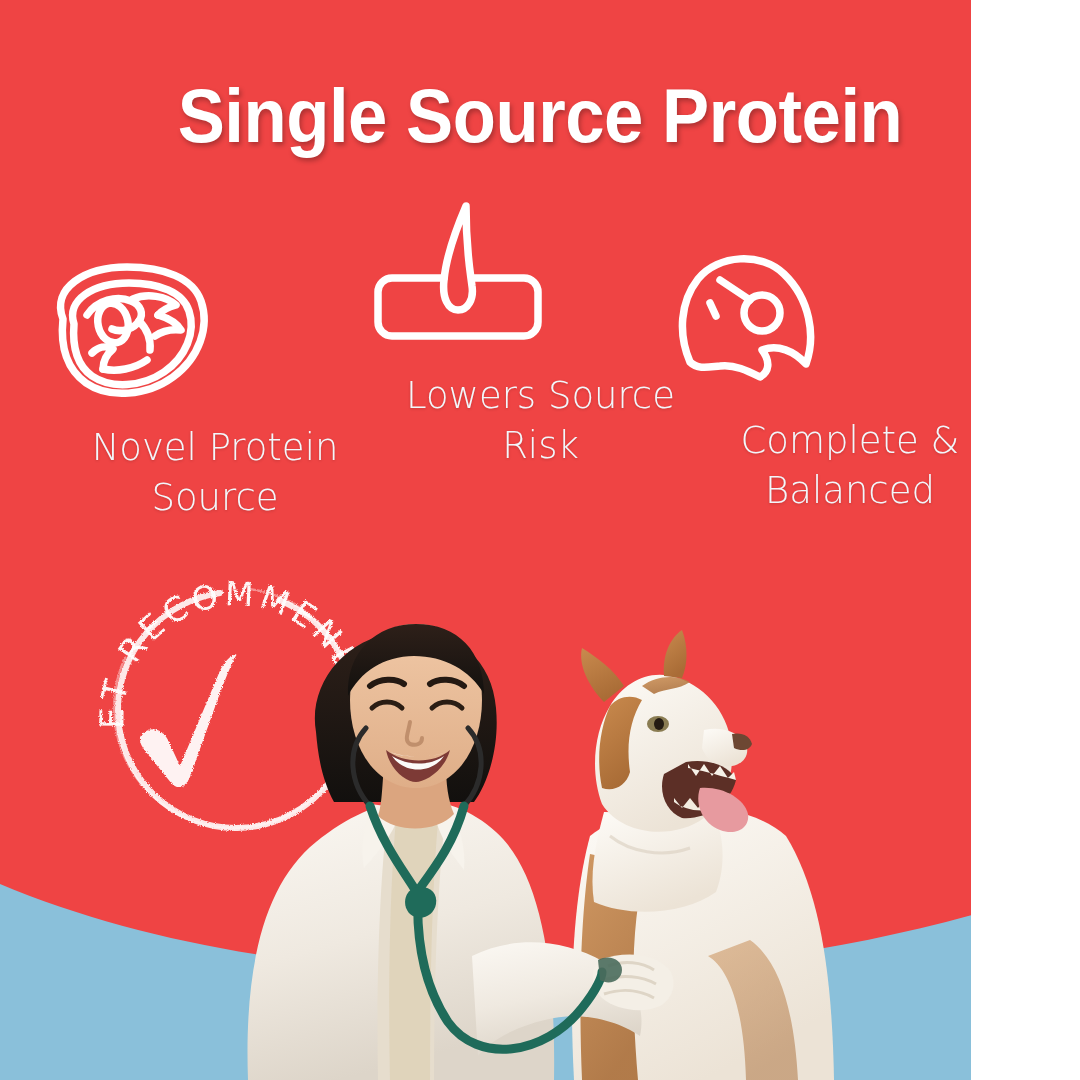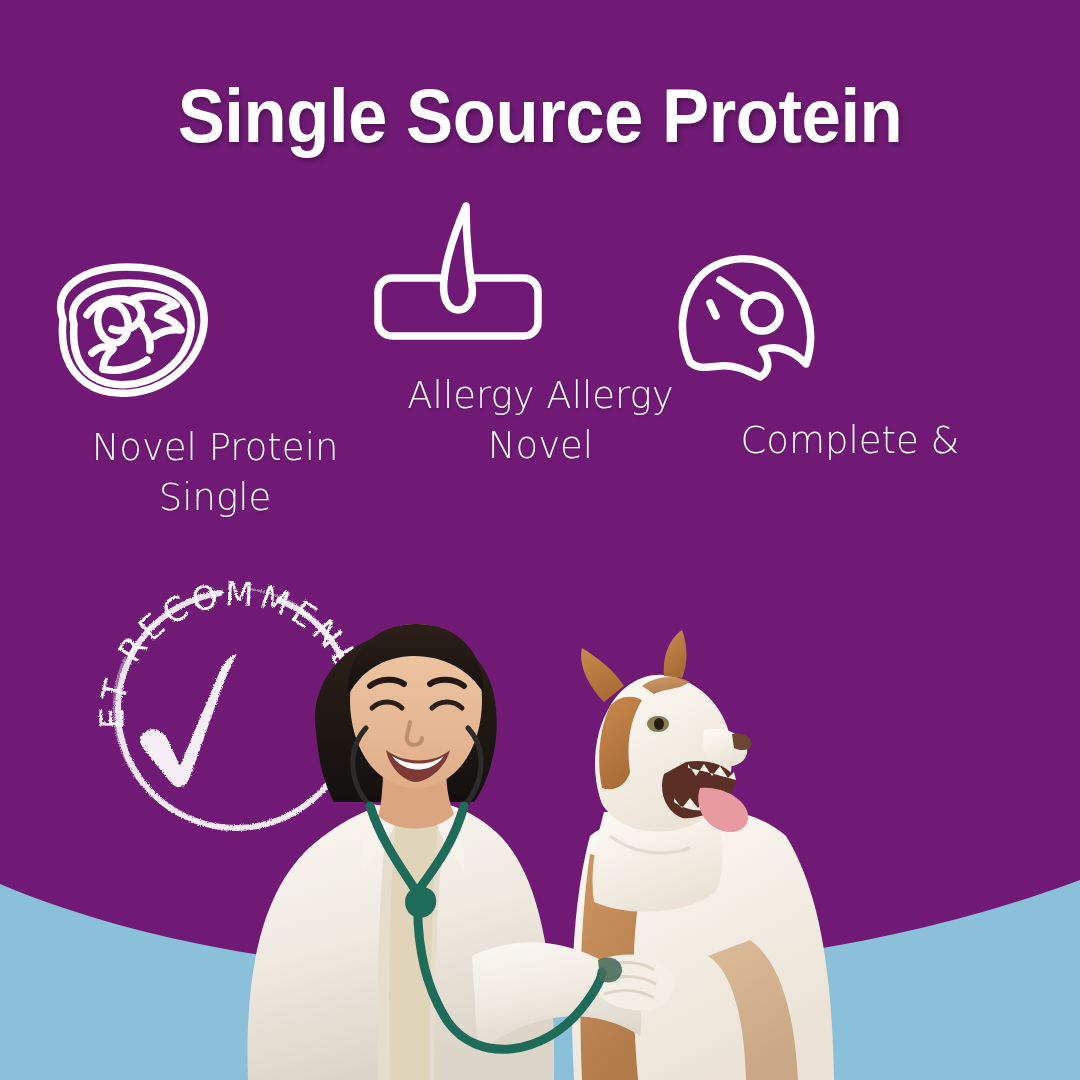--- a/index.html
+++ b/index.html
@@ -2,24 +2,24 @@
 <html><head>
 <meta charset="utf-8">
 <style>
   html, body {
     margin: 0;
     padding: 0;
     background: #ffffff;
   }
   #canvas {
     position: relative;
-    width: 1080px;
+    width: 971px;
     height: 1080px;
     overflow: hidden;
-    background: #701a75;
+    background: #ef4444;
     font-family: "Liberation Sans", sans-serif;
   }
 
   
   .bottom-band {
     position: absolute;
     left: 0;
     top: 0;
     width: 1080px;
     height: 1080px;
@@ -125,39 +125,39 @@
             <path d="M98,42 C112,36 131,39 141,48 C134,50 127,53 123,58"></path>
             <path d="M123,58 C133,61 142,66 146,73 C136,72 127,74 120,79"></path>
             <path d="M104,64 C112,72 116,82 115,93"></path>
             <path d="M57,96 C63,90 71,88 78,92 C72,97 68,104 68,112"></path>
             <path d="M68,112 C82,115 99,112 112,103"></path>
           </g>
         </svg>
       </span>
       <span class="flabel">
         <span>Novel Protein</span><br>
-        <span>Single</span>
+        <span>Source</span>
       </span>
     </div>
 
     <div class="feature feature-2">
       <span class="icon-wrap">
         <svg width="180" height="155" viewBox="0 0 180 155">
           <g fill="none" stroke="#ffffff" stroke-width="7.5" stroke-linecap="round" stroke-linejoin="round">
             <path d="M24,78 h52 M104,78 h52
                      M156,78 a14,14 0 0 1 14,14 v30 a14,14 0 0 1 -14,14
                      h-132 a14,14 0 0 1 -14,-14 v-30 a14,14 0 0 1 14,-14"></path>
             <path d="M98,6 C86,34 78,58 76,80 C74,98 80,110 90,110
                      C100,110 106,99 104,86 C102,70 98,50 98,6 Z"></path>
           </g>
         </svg>
       </span>
       <span class="flabel">
-        <span>Allergy Allergy</span><br>
-        <span>Novel</span>
+        <span>Lowers Source</span><br>
+        <span>Risk</span>
       </span>
     </div>
 
     <div class="feature feature-3">
       <span class="icon-wrap">
         <svg width="165" height="150" viewBox="0 0 165 150">
           <g fill="none" stroke="#ffffff" stroke-width="7.5" stroke-linecap="round" stroke-linejoin="round">
             <path d="M20,112 C8,84 10,52 28,29 C48,4 92,2 114,24
                      C140,49 146,86 136,114
                      C124,101 108,94 92,100
@@ -165,20 +165,21 @@
                      C78,121 64,114 50,116
                      C39,117 28,120 20,112 Z"></path>
             <circle cx="92" cy="63" r="18"></circle>
             <path d="M80,50 L50,30"></path>
             <path d="M40,53 L46,66"></path>
           </g>
         </svg>
       </span>
       <span class="flabel">
         <span>Complete &amp;</span><br>
+        <span>Balanced</span>
       </span>
     </div>
   </div>
 
   <svg class="badge" viewBox="0 0 270 300">
     <defs>
       <path id="badgeArc" d="M 26,170 A 112,112 0 1 1 250,150" fill="none"></path>
       <filter id="chalk" x="-30%" y="-30%" width="160%" height="160%">
         <feTurbulence type="fractalNoise" baseFrequency="0.9" numOctaves="3" seed="7" result="n"></feTurbulence>
         <feDisplacementMap in="SourceGraphic" in2="n" scale="3.2" xChannelSelector="R" yChannelSelector="G"></feDisplacementMap>

